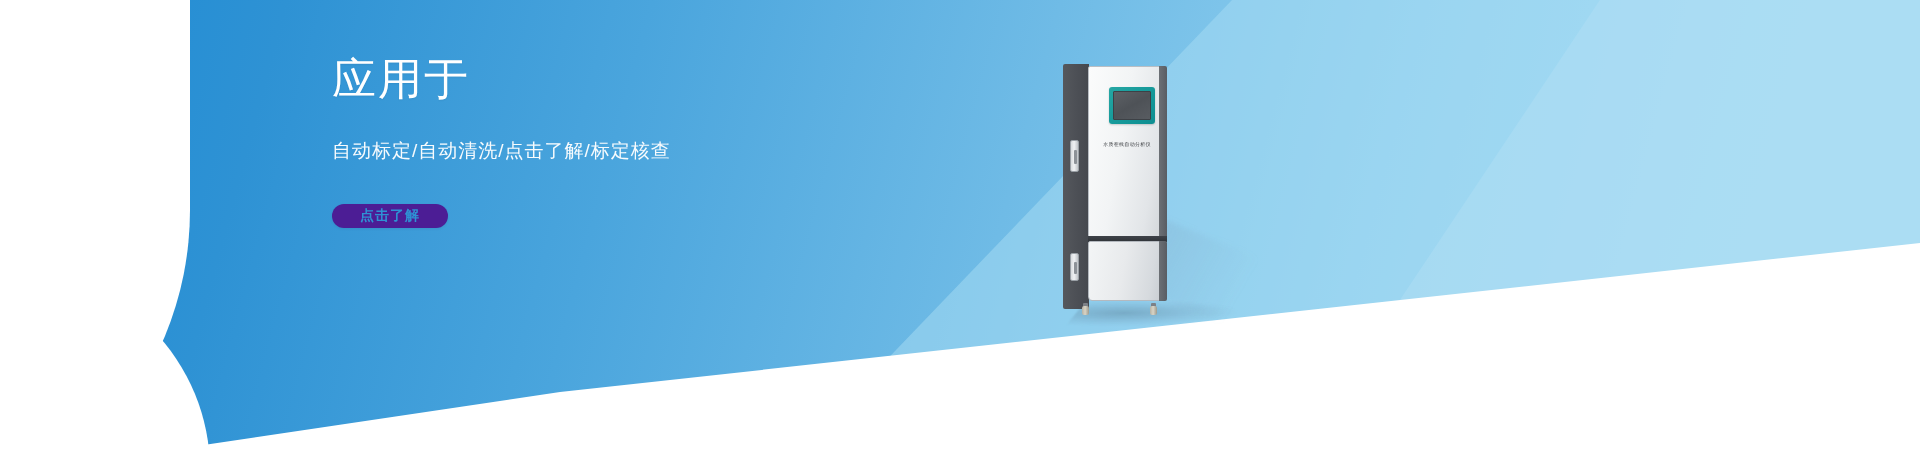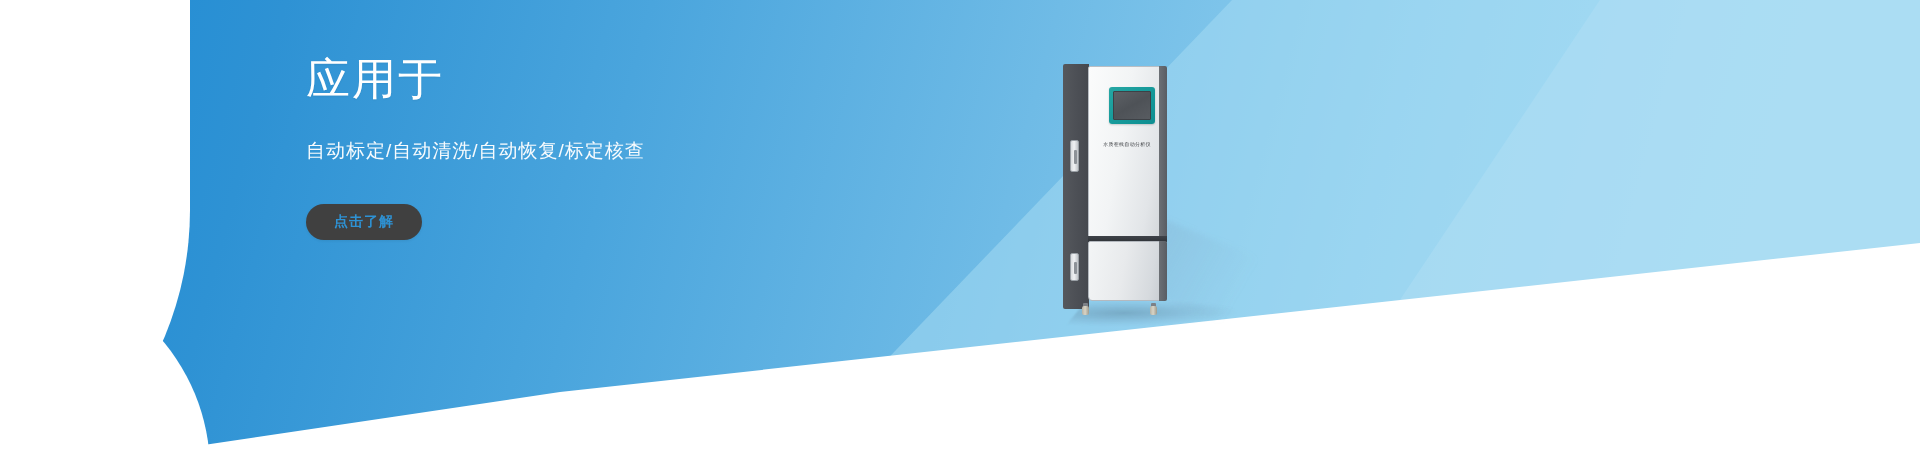--- a/index.html
+++ b/index.html
@@ -64,21 +64,21 @@
     position:absolute;
     left:-120px; bottom:-120px;
     width:330px; height:300px;
     background:#ffffff;
     border-radius:0 200px 0 0;
   }
 
   
   .copy {
     position:absolute;
-    left:306px; top:52px;
+    left:332px; top:52px;
     width:740px;
     z-index:6;
   }
   .headline {
     color:#ffffff;
     font-size:44px;
     line-height:54px;
     font-weight:400;
     letter-spacing:2px;
     text-shadow:0 1px 2px rgba(0,0,0,.06);
@@ -94,22 +94,22 @@
     font-weight:400;
     letter-spacing:1px;
     opacity:.96;
     white-space:nowrap;
   }
 
   .cta {
     display:inline-flex;
     align-items:center; justify-content:center;
     margin-top:40px;
-    width:116px; height:36px;
-    background:#404040;
+    width:116px; height:24px;
+    background:#4c1d95;
     color:#2e92d4;
     font-size:14px;
     font-weight:700;
     letter-spacing:1px;
     border:none;
     border-radius:18px;
     cursor:pointer;
     box-shadow:0 1px 3px rgba(0,0,0,.07);
     font-family:inherit;
   }
@@ -264,21 +264,21 @@
   <div class="bg-wedge-light2"></div>
   <div class="bg-sweep-white"></div>
   <div class="bg-left-curve"></div>
   <div class="bg-left-curve2"></div>
 
   <div class="copy">
     <div class="headline">
       <span>应用于</span>
     </div>
 
-    <div class="subline">自动标定/自动清洗/自动恢复/标定核查</div>
+    <div class="subline">自动标定/自动清洗/点击了解/标定核查</div>
 
     <button class="cta">点击了解</button>
   </div>
 
   <div class="dev-shadow2"></div>
   <div class="dev-shadow"></div>
 
   <div class="device">
     <div class="dev-side">
       <div class="dev-side-handle"></div>

